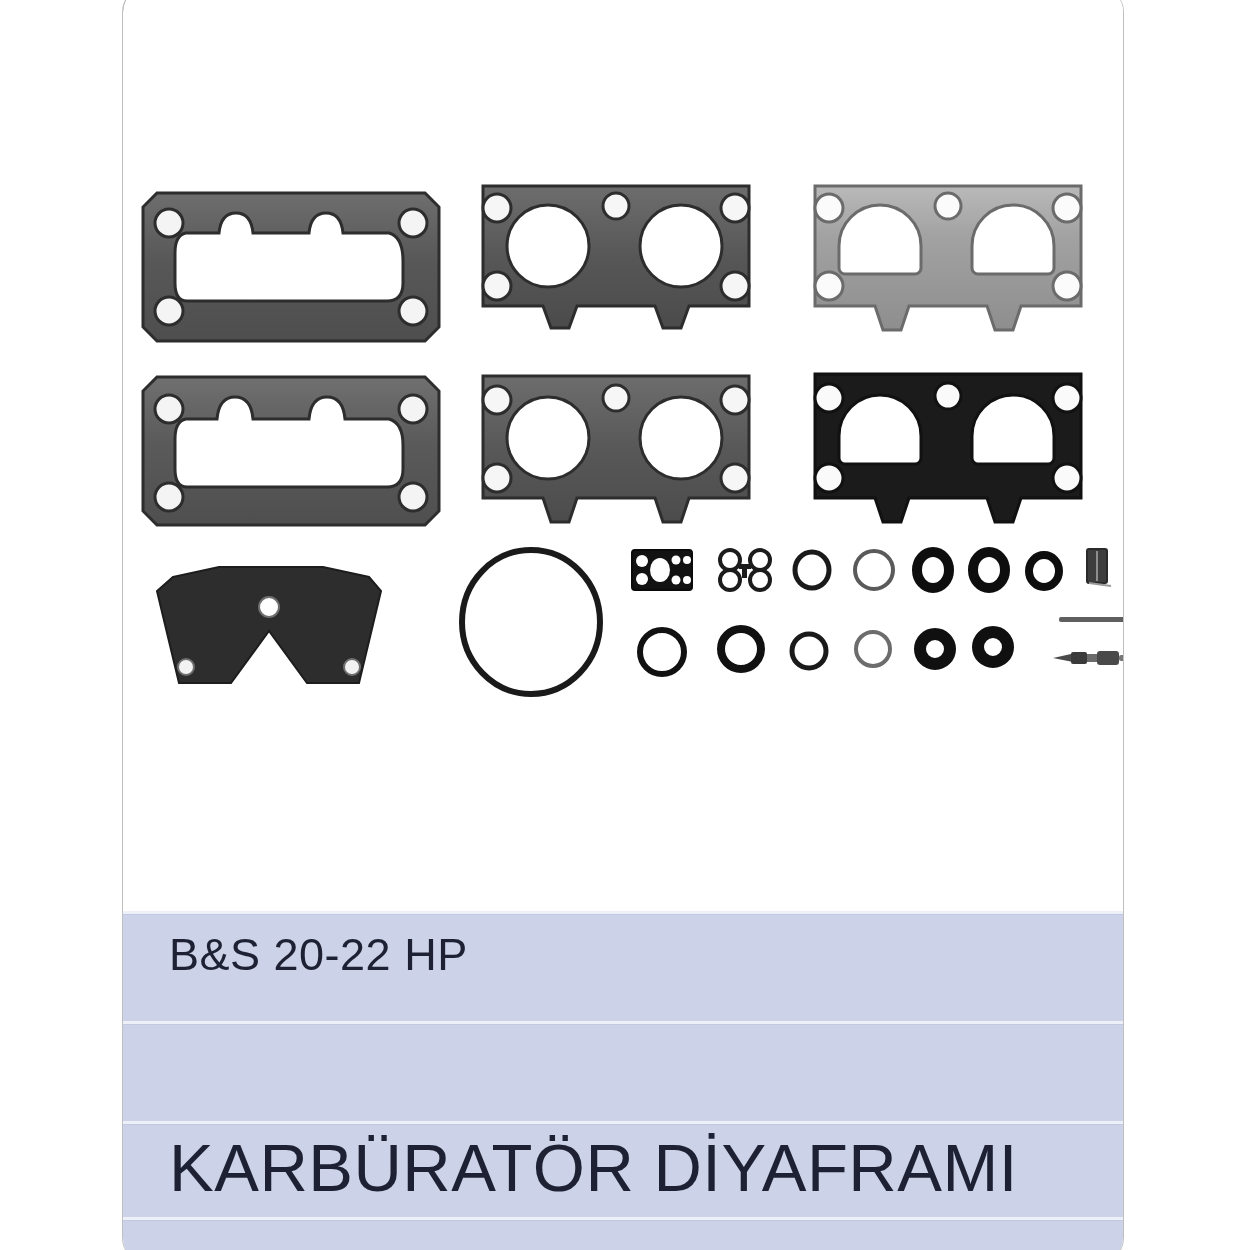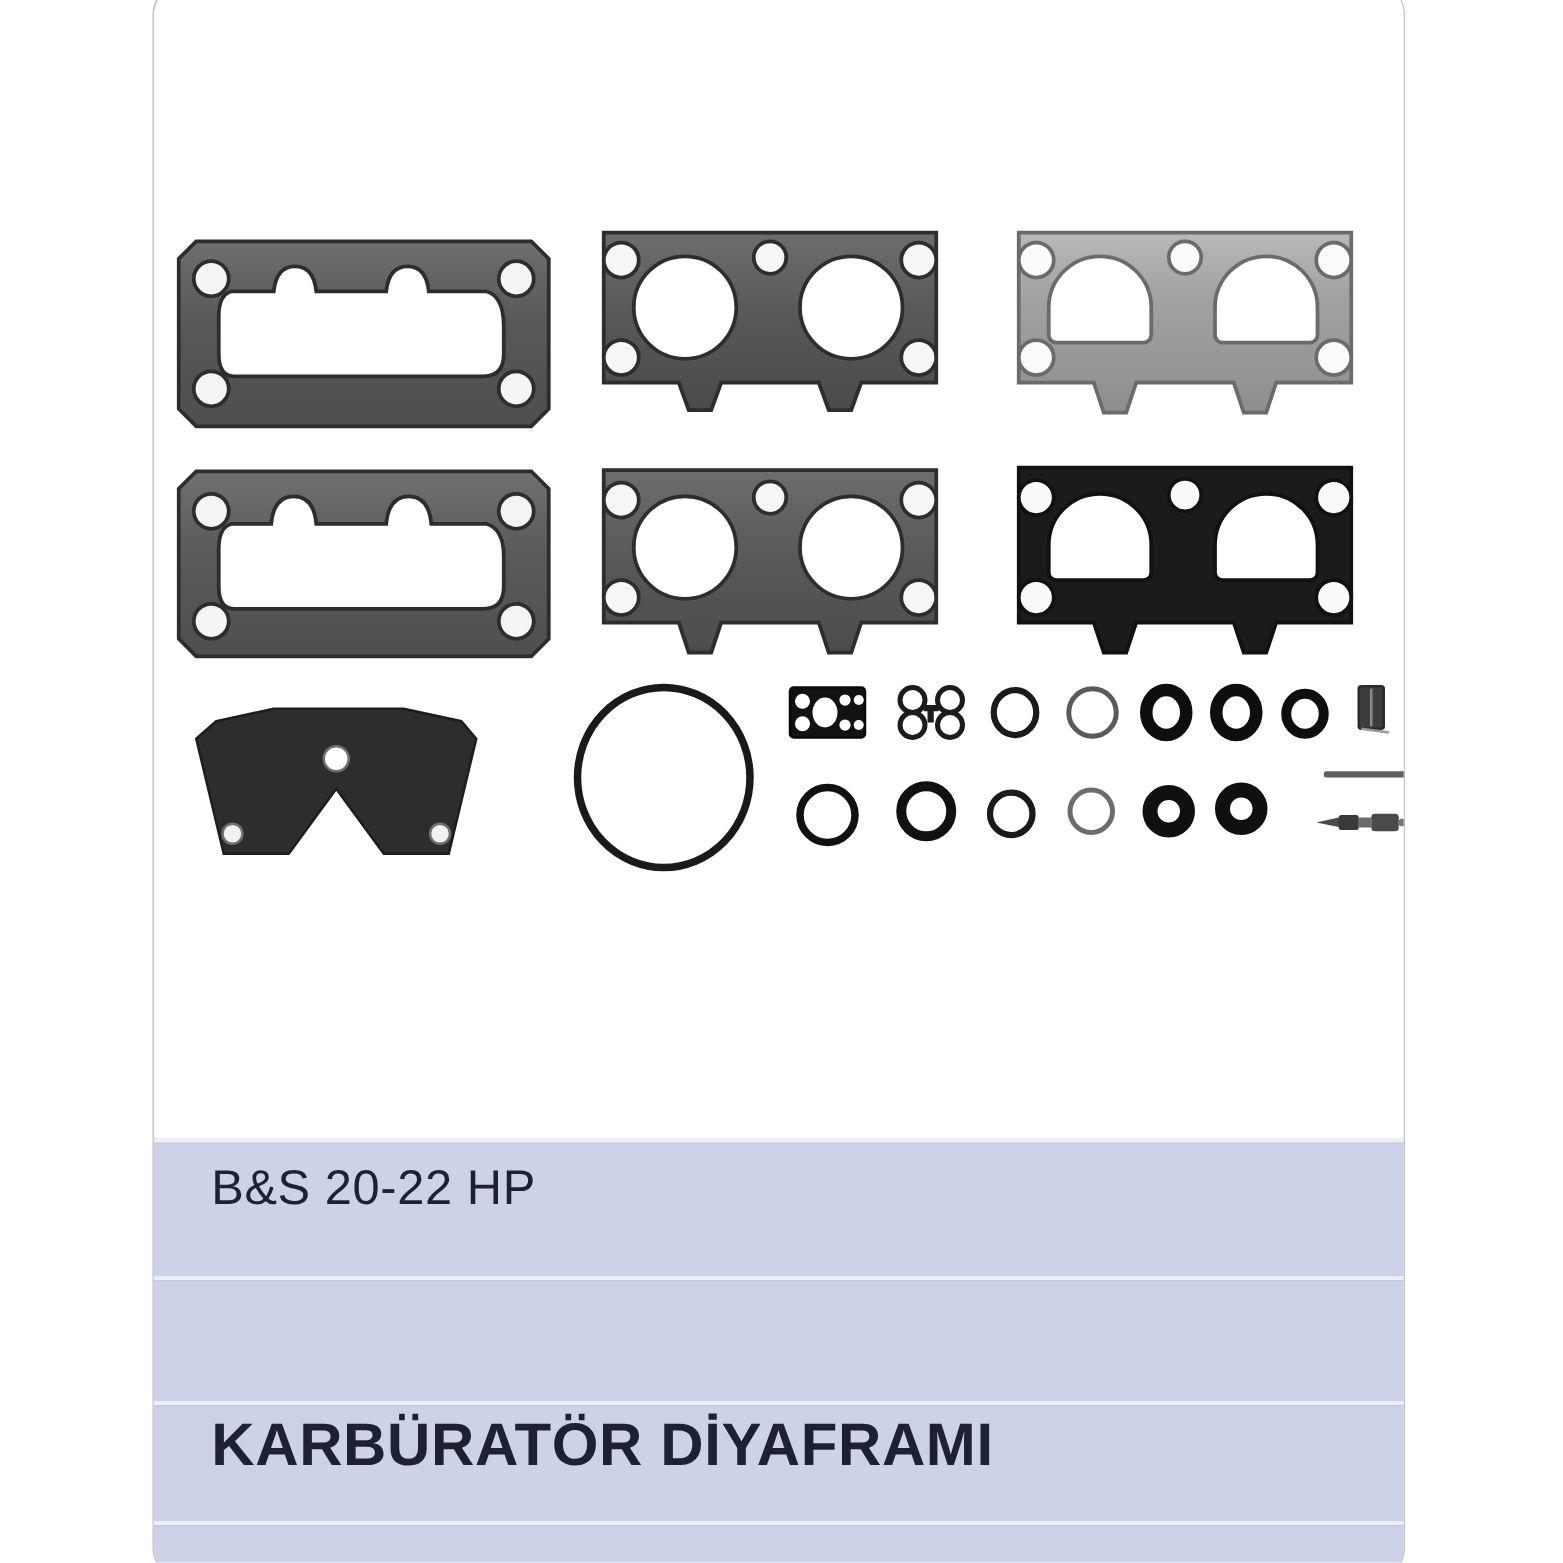--- a/index.html
+++ b/index.html
@@ -74,28 +74,28 @@
   }
   .info-text {
     position: absolute;
     color: #1d2133;
     white-space: nowrap;
     letter-spacing: 0.5px;
   }
   #title-line {
     left: 46px;
     top: 18px;
-    font-size: 39px;
+    font-size: 45px;
     font-weight: 400;
   }
   #desc-line {
     left: 46px;
     top: 218px;
-    font-size: 48px;
-    font-weight: 700;
+    font-size: 67px;
+    font-weight: 400;
   }
 
   svg { display: block; overflow: visible; }
 </style>
 </head>
 <body>
 
 <div id="stage">
 
   <div id="card">

